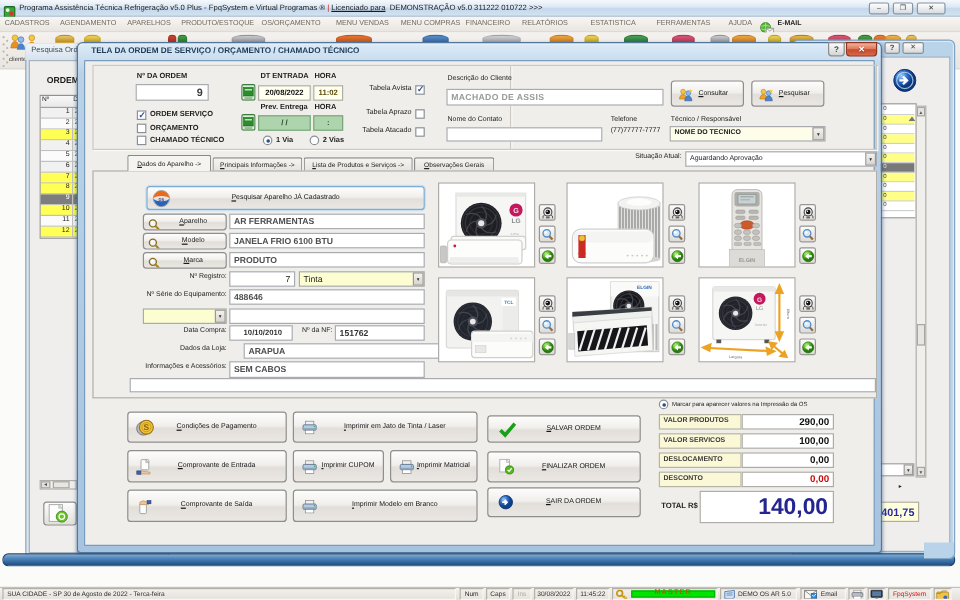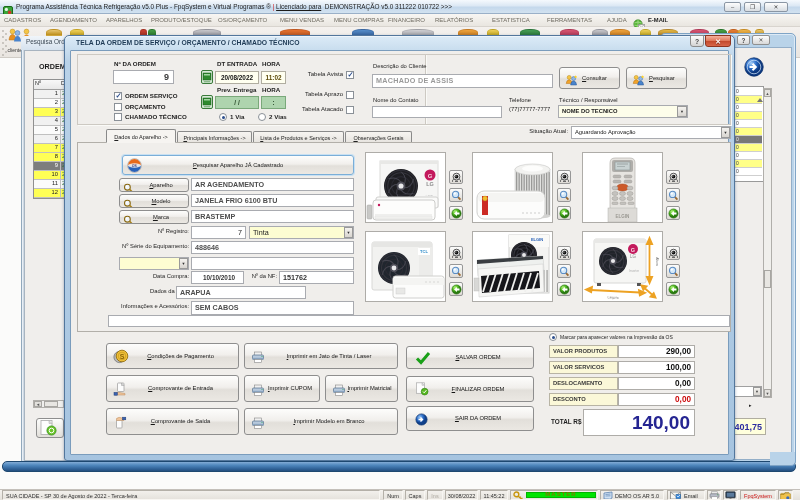--- a/index.html
+++ b/index.html
@@ -344,38 +344,38 @@
     <span style="position:absolute;left:14px;right:0;top:3px;font-size:5.8px;color:#1a1a1a;text-align:center"><u>M</u>odelo</span>
   </div>
 <div class="btn" style="left:119px;top:210px;width:70px;height:14px">
     <span style="position:absolute;left:3px;top:1px"><svg width="11" height="11" viewBox="0 0 11 11">
         <circle cx="4.4" cy="4.2" r="2.9" fill="#eef4fb" stroke="#8a6a14" stroke-width="1.1"></circle>
         <circle cx="3.7" cy="3.5" r="1" fill="#ffffff" opacity="0.9"></circle>
         <line x1="6.6" y1="6.4" x2="9.6" y2="9.4" stroke="#a8821e" stroke-width="1.7"></line>
       </svg></span>
     <span style="position:absolute;left:14px;right:0;top:3px;font-size:5.8px;color:#1a1a1a;text-align:center"><u>M</u>arca</span>
   </div>
-<div class="tb" style="left:191px;top:178px;width:163px;height:13px;line-height:11px">AR AGENDAMENTO</div>
+<div class="tb" style="left:191px;top:178px;width:163px;height:13px;line-height:11px">AR FERRAMENTAS</div>
 <div class="tb" style="left:191px;top:194px;width:163px;height:13px;line-height:11px">JANELA FRIO 6100 BTU</div>
-<div class="tb" style="left:191px;top:210px;width:163px;height:13px;line-height:11px">BRASTEMP</div>
+<div class="tb" style="left:191px;top:210px;width:163px;height:13px;line-height:11px">PRODUTO</div>
 <div class="ab" style="left:137px;top:228px;width:52px;height:8px;font-size:5.8px;color:#1e1e1e;text-align:right;">Nº Registro:</div>
 <div class="tb" style="left:191px;top:226px;width:55px;height:13px;text-align:right;padding-right:3px;line-height:11px;font-weight:normal;color:#222">7</div>
 <div class="tb" style="left:249px;top:226px;width:105px;height:13px;background:#fdfdd2;line-height:11px;font-weight:normal;color:#222">Tinta</div>
 <div class="ab" style="left:344px;top:227px;width:9px;height:11px;background:linear-gradient(180deg,#f4f2ef,#d8d5d0);border:1px solid #999;font-size:4px;text-align:center;line-height:10px;color:#333;">▼</div>
 <div class="ab" style="left:99px;top:243px;width:90px;height:8px;font-size:5.8px;color:#1e1e1e;text-align:right;">Nº Série do Equipamento:</div>
 <div class="tb" style="left:191px;top:241px;width:163px;height:13px;line-height:11px">488646</div>
 <div class="tb" style="left:119px;top:257px;width:70px;height:13px;background:#fdfdd2"></div>
 <div class="ab" style="left:179px;top:258px;width:9px;height:11px;background:linear-gradient(180deg,#f4f2ef,#d8d5d0);border:1px solid #999;font-size:4px;text-align:center;line-height:10px;color:#333;">▼</div>
 <div class="tb" style="left:191px;top:257px;width:163px;height:13px"></div>
 <div class="ab" style="left:137px;top:273px;width:52px;height:8px;font-size:5.8px;color:#1e1e1e;text-align:right;">Data Compra:</div>
 <div class="tb" style="left:191px;top:271px;width:53px;height:13px;font-size:6.4px;text-align:center;line-height:11px;color:#333">10/10/2010</div>
 <div class="ab" style="left:247px;top:273px;width:30px;height:8px;font-size:5.8px;color:#1e1e1e;text-align:right;">Nº da NF:</div>
 <div class="tb" style="left:279px;top:271px;width:75px;height:13px;line-height:11px;color:#333">151762</div>
 <div class="ab" style="left:134px;top:288px;width:55px;height:8px;font-size:5.8px;color:#1e1e1e;text-align:right;">Dados da Loja:</div>
-<div class="tb" style="left:176px;top:286px;width:130px;height:13px;line-height:11px">ARAPUA</div>
+<div class="tb" style="left:203px;top:286px;width:188px;height:13px;line-height:11px">ARAPUA</div>
 <div class="ab" style="left:99px;top:303px;width:90px;height:8px;font-size:5.8px;color:#1e1e1e;text-align:right;">Informações e Acessórios:</div>
 <div class="tb" style="left:191px;top:301px;width:163px;height:14px;font-size:7.2px;line-height:12px">SEM CABOS</div>
 <div class="tb" style="left:108px;top:315px;width:622px;height:12px"></div>
 <div class="ab" style="left:365px;top:152px;width:81px;height:71px;background:#fff;border:1px solid #aeaca8;overflow:hidden;padding:0px;"><svg width="79" height="69" viewBox="0 0 79 69">
       <rect x="14" y="8" width="58" height="46" fill="#f6f6f5" stroke="#dcdcda"></rect>
       <rect x="14" y="8" width="58" height="3" fill="#e8e8e6"></rect>
       <circle cx="35" cy="33" r="17" fill="#1e1e22"></circle>
       <circle cx="35" cy="33" r="13.26" fill="none" stroke="#34343c" stroke-width="1.1"></circle>
       <circle cx="35" cy="33" r="9.350000000000001" fill="none" stroke="#2a2a32" stroke-width="1.1"></circle>
       <circle cx="35" cy="33" r="15.64" fill="none" stroke="#2e2e36" stroke-width="1.1"></circle>

